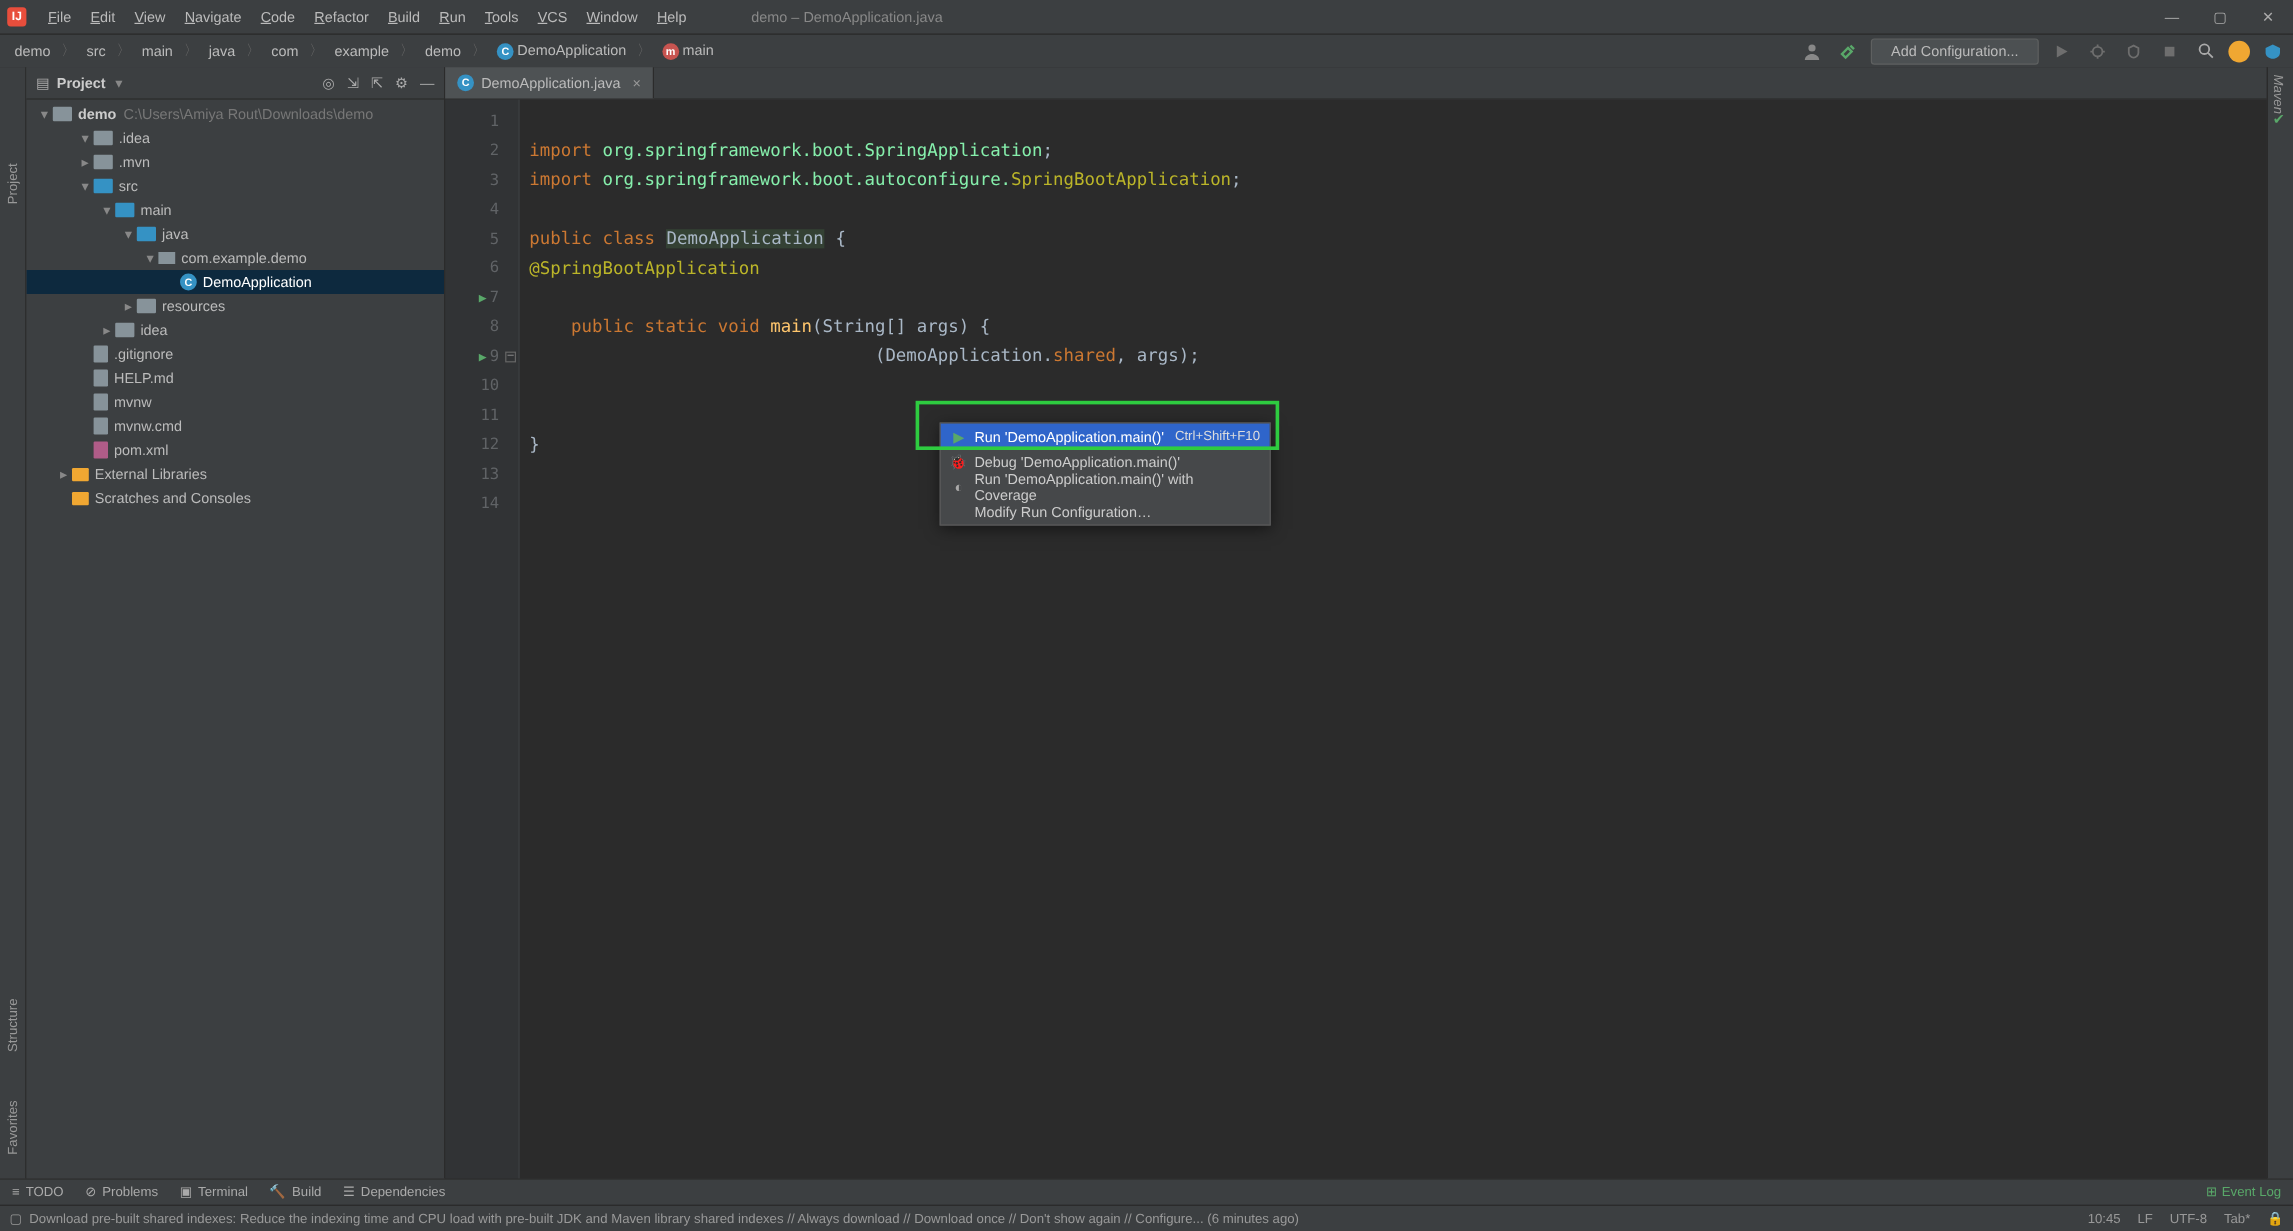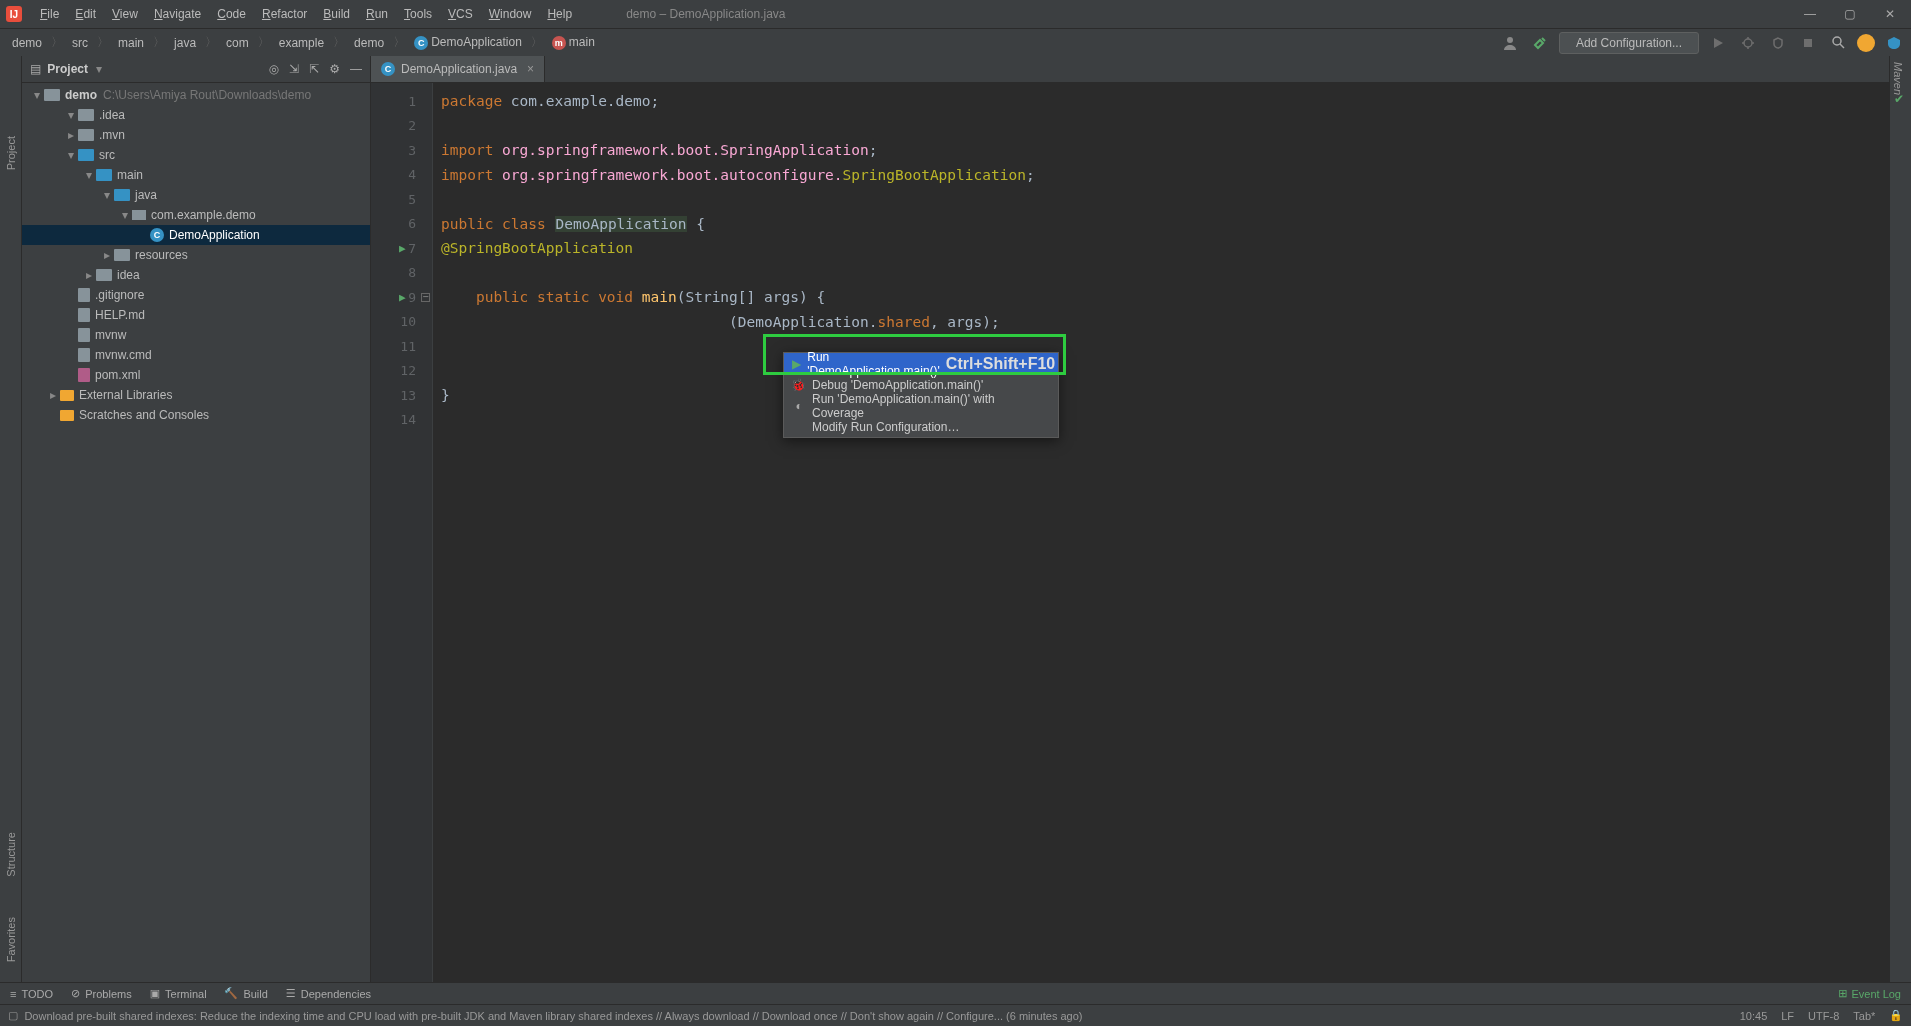--- a/index.html
+++ b/index.html
@@ -208,21 +208,21 @@
   font-size: 14.5px;
   line-height: 24.5px;
 }
 .code-line { white-space: pre; height: 24.5px; }
 .k { color: #cc7832; }
 .s { color: #a9b7c6; }
 .c-name { color: #a9b7c6; background: #344134; padding: 0 1px; }
 .an { color: #bbb529; }
 .fn { color: #ffc66d; }
 .pkg { color: #a9b7c6; }
-.cls { color: #f9a8d4; }
+.cls { color: #86efac; }
 .right-rail {
   width: 22px;
   background: #3c3f41;
   border-left: 1px solid #2b2b2b;
   position: relative;
 }
 .check-icon { position: absolute; top: 36px; left: 4px; color: #59a869; }
 .right-rail-label {
   writing-mode: vertical-rl;
   position: absolute;
@@ -245,21 +245,21 @@
 .cm-item {
   height: 21px;
   display: flex;
   align-items: center;
   padding: 0 8px;
   gap: 6px;
   cursor: pointer;
   color: #ccc;
 }
 .cm-item.hl { background: #2f65ca; color: #fff; }
-.cm-shortcut { margin-left: auto; color: #ddd; font-size: 16px; font-weight: bold; }
+.cm-shortcut { margin-left: auto; color: #ddd; font-size: 11px; }
 .cm-icon { width: 14px; display: inline-flex; justify-content: center; }
 .callout-box {
   position: absolute;
   left: 392px;
   top: 278px;
   width: 303px;
   height: 41px;
   border: 3px solid #2ecc40;
   pointer-events: none;
   z-index: 101;
@@ -532,21 +532,20 @@
           <div class="gutter-row">7<span class="run-gutter">▶</span></div>
           <div class="gutter-row">8</div>
           <div class="gutter-row">9<span class="run-gutter">▶</span><span class="fold-mark">−</span></div>
           <div class="gutter-row">10</div>
           <div class="gutter-row">11</div>
           <div class="gutter-row">12</div>
           <div class="gutter-row">13</div>
           <div class="gutter-row">14</div>
         </div>
       <div class="code" id="code-host">
-          <div class="code-line"><span class="k">package </span><span class="pkg">com.example.demo</span><span class="s">;</span></div>
           <div class="code-line"></div>
           <div class="code-line"><span class="k">import </span><span class="cls">org.springframework.boot.SpringApplication</span><span class="s">;</span></div>
           <div class="code-line"><span class="k">import </span><span class="cls">org.springframework.boot.autoconfigure.</span><span class="an">SpringBootApplication</span><span class="s">;</span></div>
           <div class="code-line"></div>
           <div class="code-line"><span class="k">public class </span><span class="c-name">DemoApplication</span><span class="s"> {</span></div>
           <div class="code-line"><span class="an">@SpringBootApplication</span></div>
           <div class="code-line"></div>
           <div class="code-line"><span class="s">    </span><span class="k">public static void </span><span class="fn">main</span><span class="s">(String[] args) {</span></div>
           <div class="code-line"><span class="s">                                 </span><span class="s">(DemoApplication.</span><span class="k">shared</span><span class="s">, args);</span></div>
           <div class="code-line"></div>

